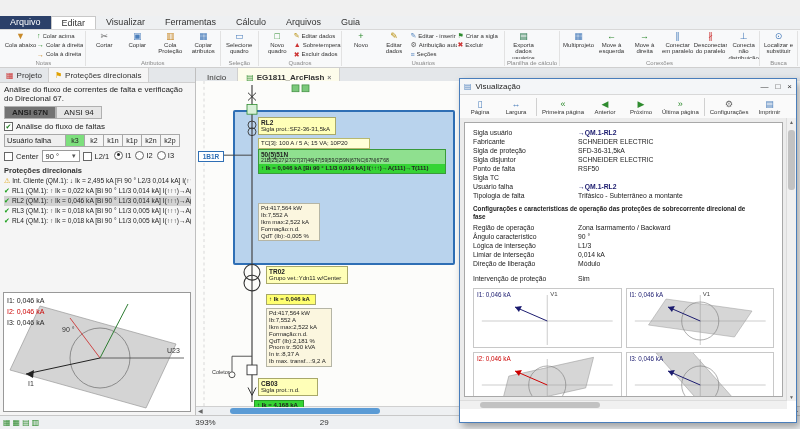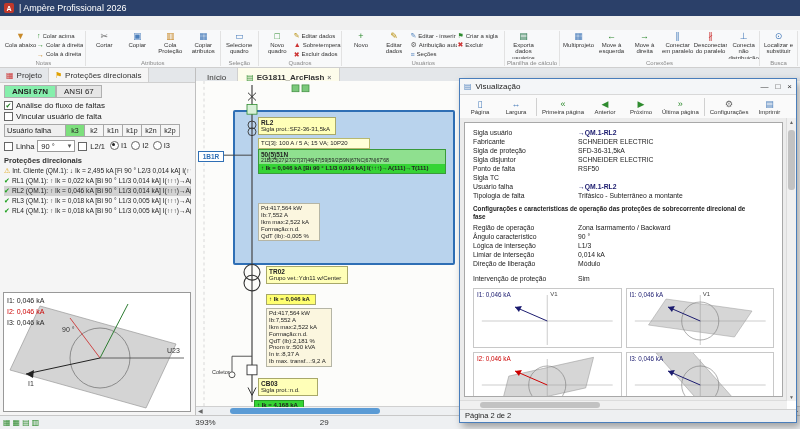--- a/index.html
+++ b/index.html
@@ -31,21 +31,21 @@
   
   .left-panel{position:absolute;left:0;top:68px;width:196px;height:347px;background:#f5f5f5;
               border-right:1px solid #bfbfbf;box-sizing:border-box;}
   .lp-tabs{height:14px;display:flex;background:#e4e7ea;font-size:8px;border-bottom:1px solid #cfcfcf;}
   .lp-tab{padding:0 6px;line-height:13px;display:flex;gap:3px;align-items:center;color:#333;}
   .lp-tab.sel{background:#f5f5f5;border-right:1px solid #cfcfcf;border-left:1px solid #cfcfcf;}
   .lp-body{position:absolute;left:0;top:14px;right:0;bottom:0;padding:3px 4px;font-size:8px;box-sizing:border-box;}
   .lp-desc{line-height:1.15;color:#222;margin-bottom:3px;}
   .ansi-tabs{display:flex;margin-bottom:3px;}
   .ansi-tab{border:1px solid #b0b0b0;padding:1px 7px;background:#e6e6e6;font-size:8px;}
-  .ansi-tab.sel{background:#86efac;font-weight:bold;}
+  .ansi-tab.sel{background:#737373;font-weight:bold;}
   .chk-row{display:flex;align-items:center;gap:3px;margin:2px 0;}
   .cb{width:7px;height:7px;border:1px solid #666;background:#fff;display:inline-flex;align-items:center;
       justify-content:center;font-size:7px;line-height:7px;color:#1c7c1c;}
   .cb.checked::after{content:"✔";}
   .dd{border:1px solid #9a9a9a;background:#fff;display:flex;align-items:center;justify-content:space-between;
       padding:0 3px;font-size:8px;height:11px;}
   .dd::after{content:"▾";font-size:7px;color:#555;margin-left:3px;}
   .flow-dd{width:118px;margin:1px 0 2px 12px;}
   .ft{display:flex;margin:3px 0;}
   .ft-h{width:62px;border:1px solid #a8a8a8;background:#efefef;font-size:7.5px;padding:1px 2px;box-sizing:border-box;}
@@ -138,25 +138,37 @@
              display:flex;align-items:center;font-size:8px;padding:0 3px;box-sizing:border-box;gap:4px;}
   .sb-icons{display:flex;gap:2px;color:#2e8b2e;font-size:8px;}
   .sb-zoom{margin-left:152px;color:#333;}
   .sb-page{margin-left:100px;color:#333;}
 </style>
 </head>
 <body>
 
 <div class="app">
 
-  <div class="titlebar">
-    <span class="app-icon">A</span>
-    <span>| Ampère Profissional 2026</span>
-  </div>
-
+
+  <div class="tabs-row">
+
+      <div class="rtab file">Arquivo</div>
+
+      <div class="rtab sel">Editar</div>
+
+      <div class="rtab">Visualizar</div>
+
+      <div class="rtab">Ferramentas</div>
+
+      <div class="rtab">Cálculo</div>
+
+      <div class="rtab">Arquivos</div>
+
+      <div class="rtab">Guia</div>
+    </div>
 
   <div class="ribbon">
     <div class="rgroup">
       <div class="rbuttons">
 
         <div class="rbtn">
           <span class="ric" style="color: rgb(200, 138, 42);">▼</span>
           <span class="rlbl">Cola abaixo</span>
         </div>
         <div class="rbtn small">
@@ -321,54 +333,51 @@
           <span style="color: rgb(204, 51, 51);">▦</span>
           <span>Projeto</span>
         </div>
 
         <div class="lp-tab sel">
           <span style="color: rgb(224, 160, 0);">⚑</span>
           <span>Proteções direcionais</span>
         </div>
       </div>
     <div class="lp-body">
+      <div class="lp-desc">Análise do fluxo de correntes de falta e verificação do Direcional 67.</div>
       <div class="ansi-tabs">
 
           <div class="ansi-tab sel">ANSI 67N</div>
 
-          <div class="ansi-tab">ANSI 67</div>
+          <div class="ansi-tab">ANSI 94</div>
         </div>
       <div class="chk-row">
         <span class="cb checked"></span>
         <span>Análise do fluxo de faltas</span>
       </div>
-      <div class="chk-row">
-        <span class="cb"></span>
-        <span>Vincular usuário de falta</span>
-      </div>
       <div class="ft">
         <div class="ft-h">Usuário falha</div>
         <div class="ft-cells">
 
             <div class="ft-c active">k3</div>
 
             <div class="ft-c">k2</div>
 
             <div class="ft-c">k1n</div>
 
             <div class="ft-c">k1p</div>
 
             <div class="ft-c">k2n</div>
 
             <div class="ft-c">k2p</div>
           </div>
       </div>
       <div class="line-row">
         <span class="cb"></span>
-        <span>Linha</span>
+        <span>Center</span>
         <div class="dd angle-dd">
           <span>90 °</span>
         </div>
         <span class="cb"></span>
         <span>L2/1</span>
         <span class="radios">
           
         
             <span class="radio-wrap">
               <span class="rd on"></span>
@@ -719,21 +728,20 @@
       </div>
     </div>
     <div class="v-vscroll">
       <span class="ar" style="top:1px;">▲</span>
       <div class="thumb"></div>
       <span class="ar" style="bottom:1px;">▼</span>
     </div>
     <div class="v-hscroll">
       <div class="thumb"></div>
     </div>
-    <div class="v-status">Página 2 de 2</div>
   </div>
 
   <div class="statusbar">
     <span class="sb-icons">
 
     <span>▦</span>
         <span>▦</span>
         <span>▤</span>
         <span>▥</span>
       </span>

